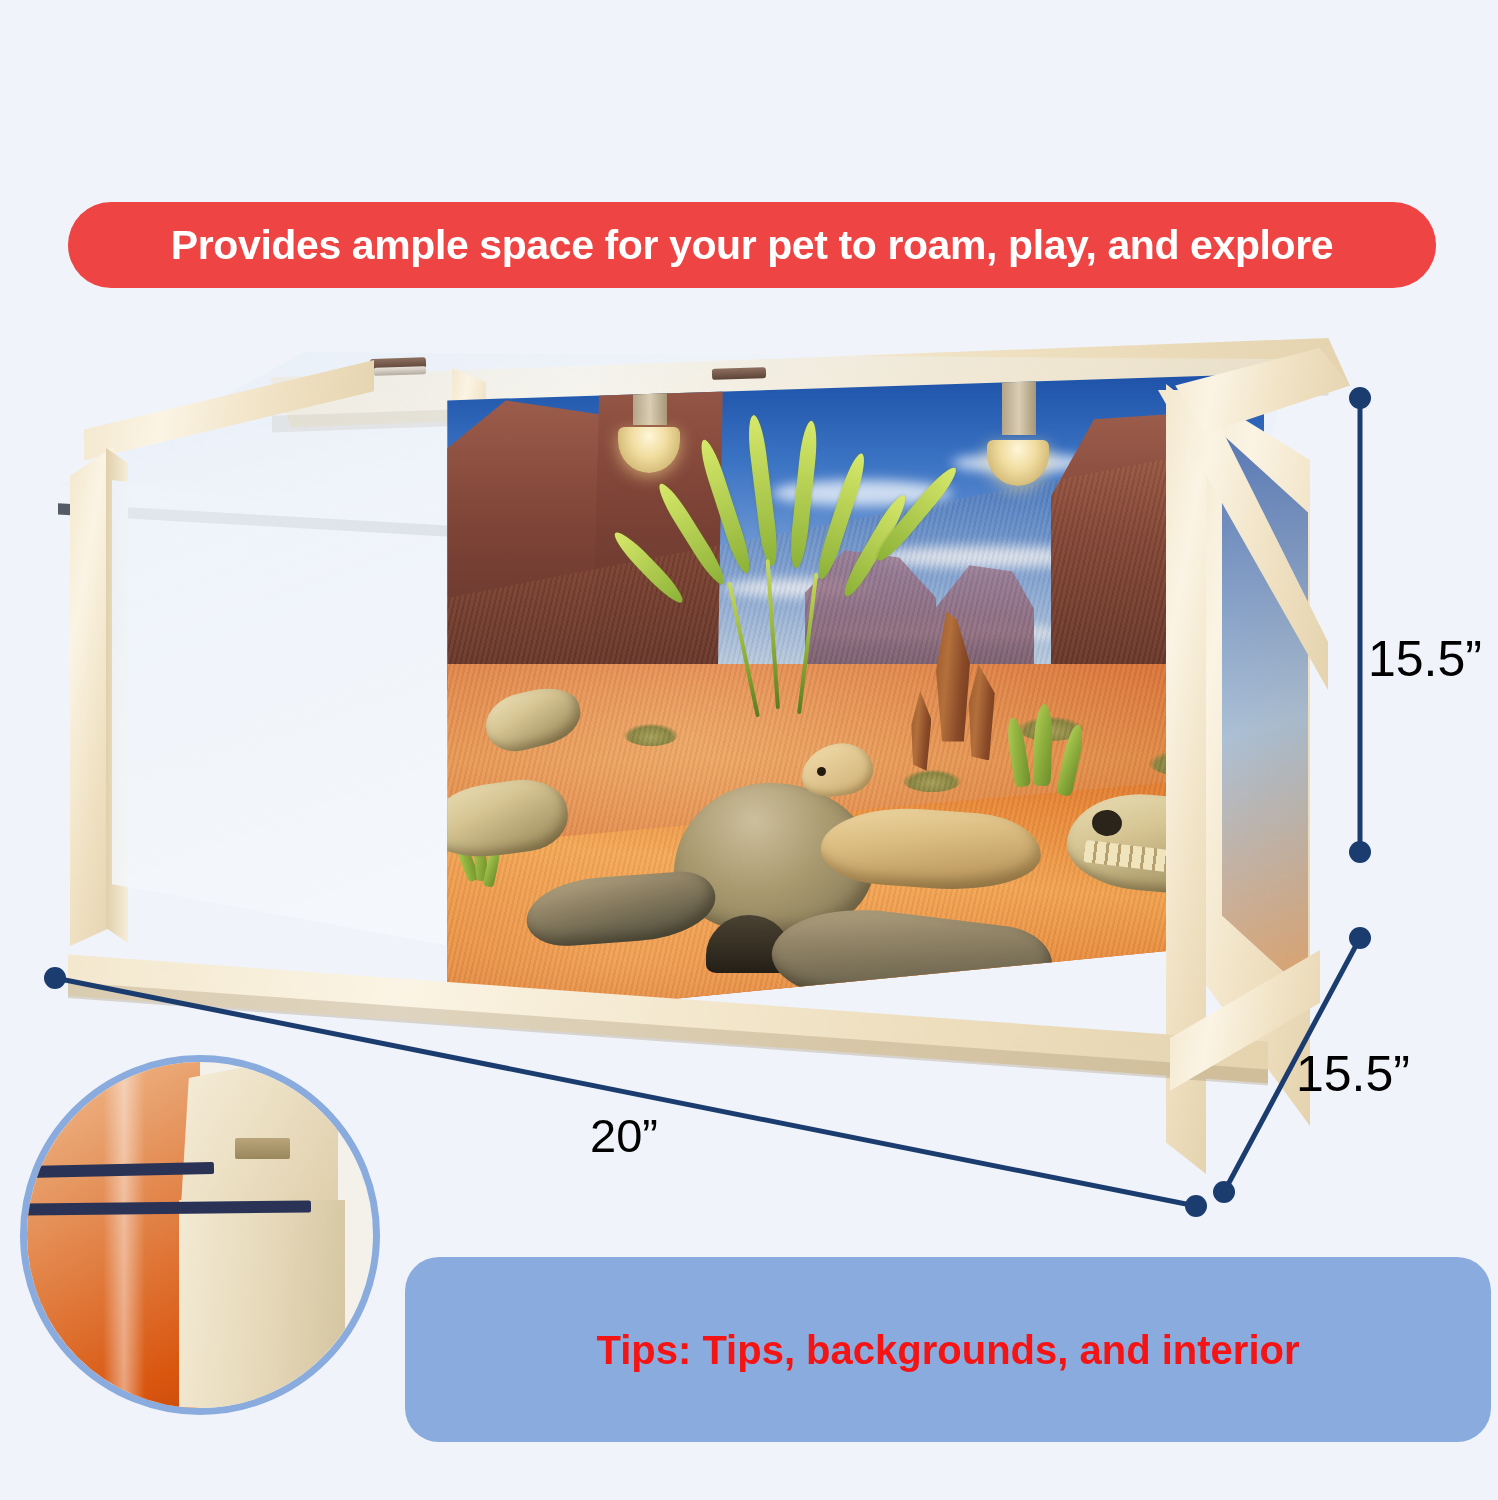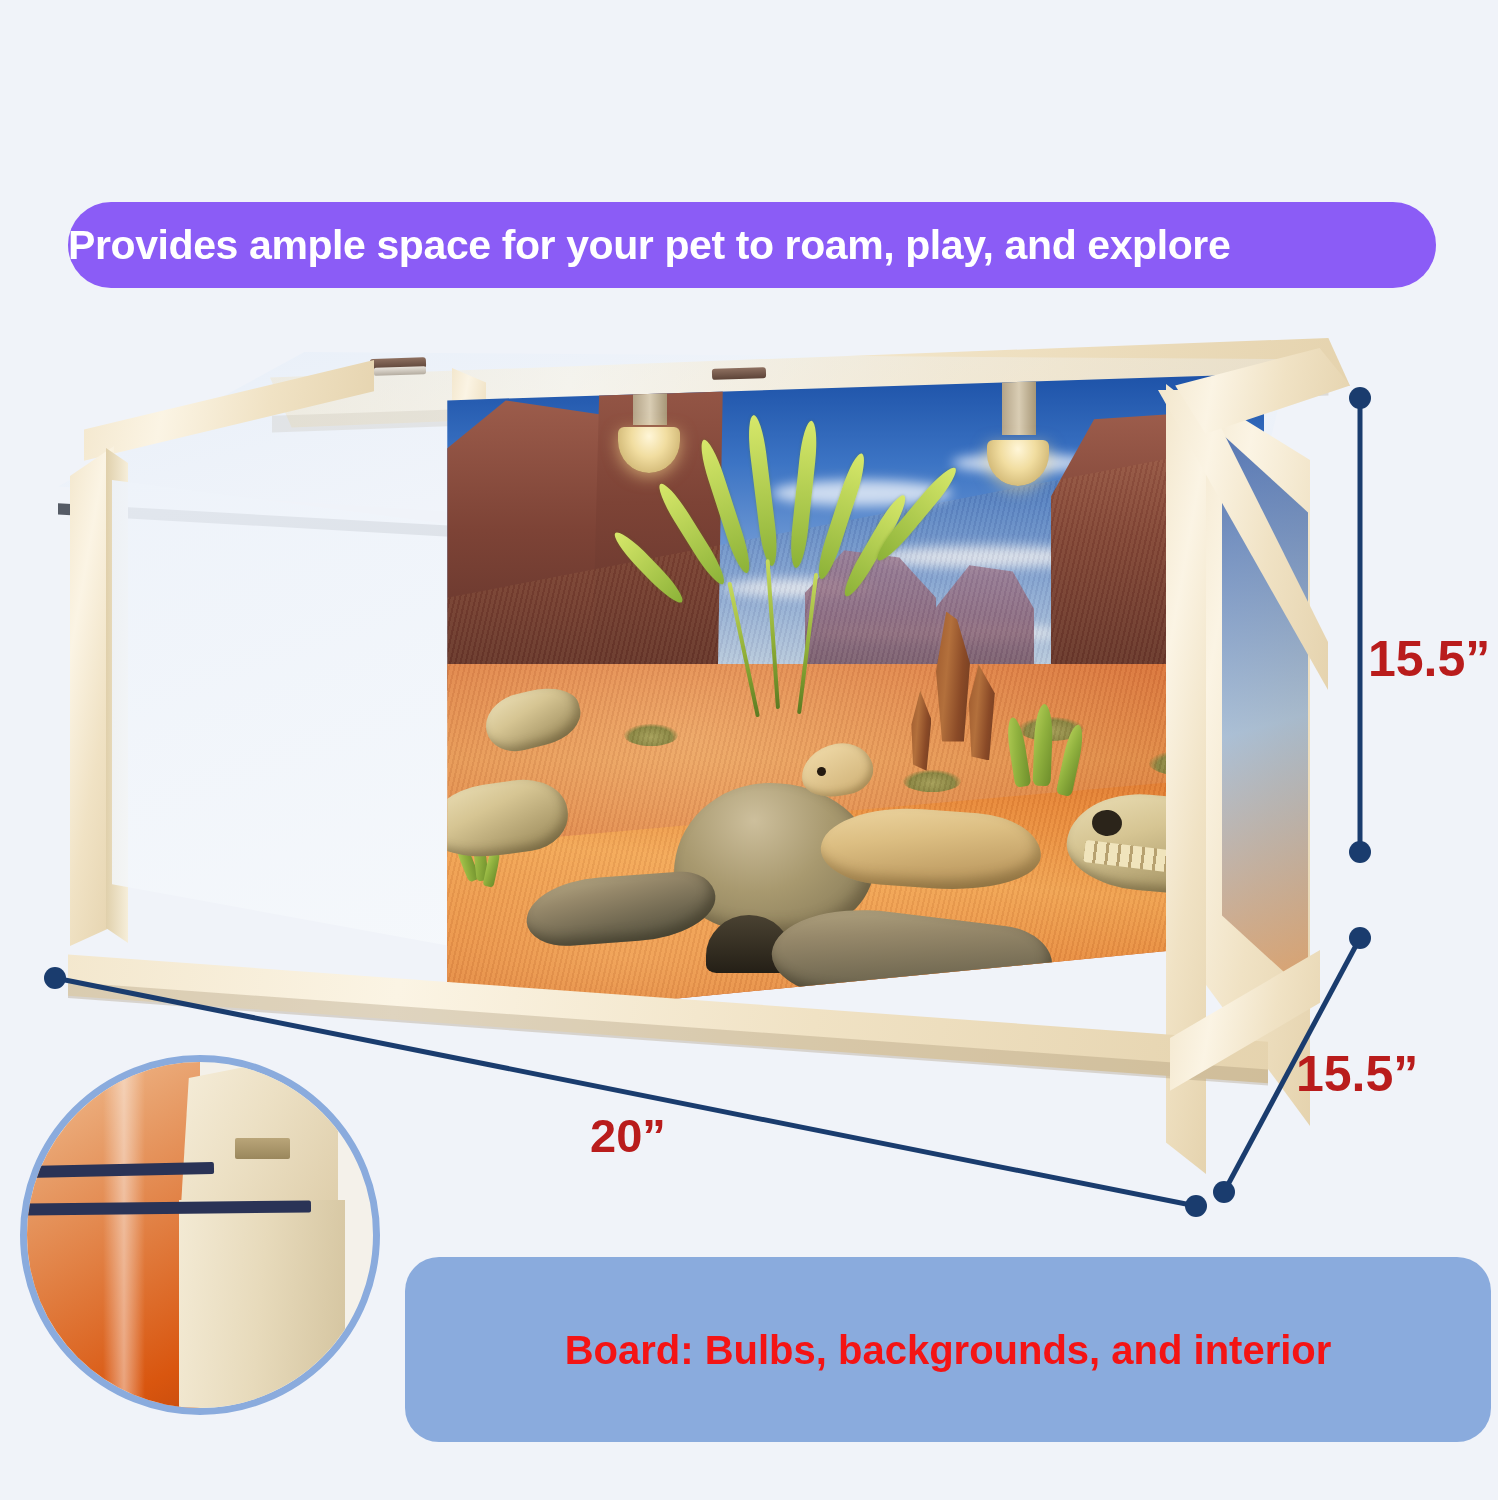--- a/index.html
+++ b/index.html
@@ -29,25 +29,25 @@
     letter-spacing: -1px;
     line-height: 1.0;
     white-space: nowrap;
   }
   #subtitle-banner {
     position: absolute;
     left: 68px;
     top: 202px;
     width: 1368px;
     height: 86px;
-    background: #8b5cf6;
+    background: #ef4444;
     border-radius: 43px;
     display: flex;
     align-items: center;
-    justify-content: flex-start;
+    justify-content: center;
   }
   #subtitle-text {
     font-size: 41px;
     font-weight: bold;
     color: #ffffff;
     white-space: nowrap;
     letter-spacing: -0.4px;
   }
 
   
@@ -375,22 +375,22 @@
 
   
   #dims {
     position: absolute;
     left: 0; top: 0;
     width: 1498px; height: 1500px;
     pointer-events: none;
   }
   .dim-label {
     position: absolute;
-    font-weight: bold;
-    color: #b91c1c;
+    font-weight: normal;
+    color: #000000;
     white-space: nowrap;
   }
   #dim-height-label { left: 1368px; top: 630px; font-size: 50px; }
   #dim-depth-label  { left: 1296px; top: 1045px; font-size: 50px; }
   #dim-width-label  { left: 590px;  top: 1108px; font-size: 47px; }
   #board-label      { left: 440px;  top: 1188px; font-size: 52px; }
 
   
   #detail-inset {
     position: absolute;
@@ -613,16 +613,16 @@
     <div id="inset-orange"></div>
     <div id="inset-glass-sheen"></div>
     <div id="inset-wood-top"></div>
     <div id="inset-wood-side"></div>
     <div id="inset-notch"></div>
     <div class="inset-band" id="inset-band-1"></div>
     <div class="inset-band" id="inset-band-2"></div>
   </div>
 
   <div id="tips-banner">
-    <div class="tips-line">Board: Bulbs, backgrounds, and interior</div>
+    <div class="tips-line">Tips: Tips, backgrounds, and interior</div>
   </div>
 
 </div>
 
 </body></html>

